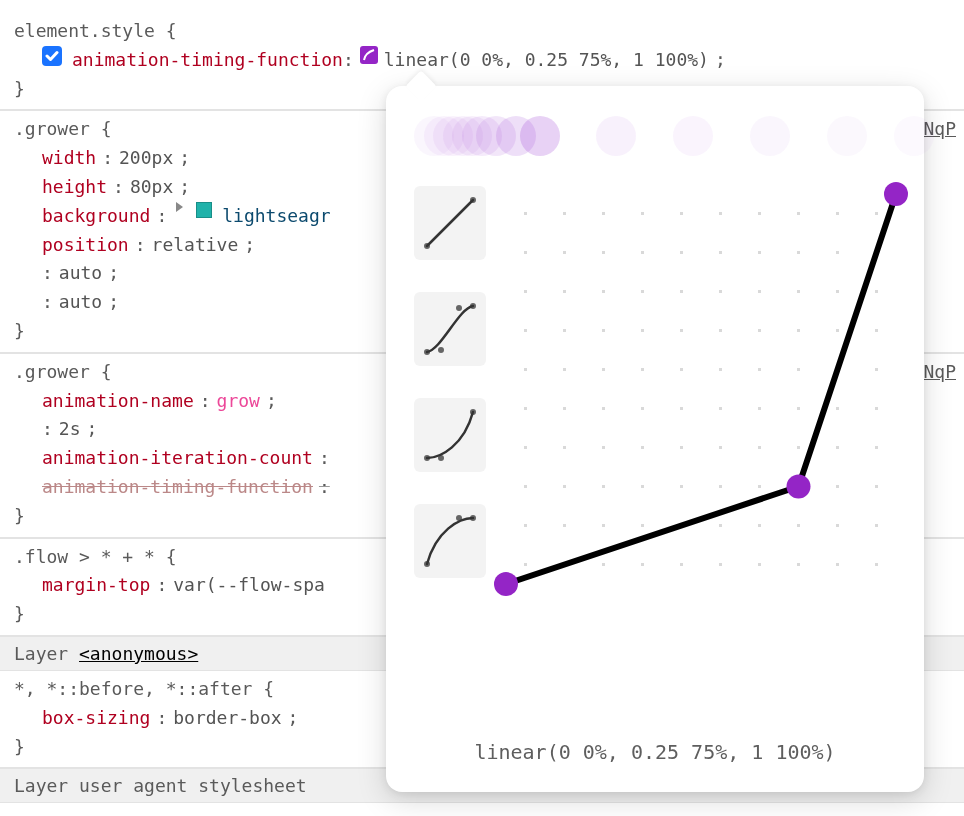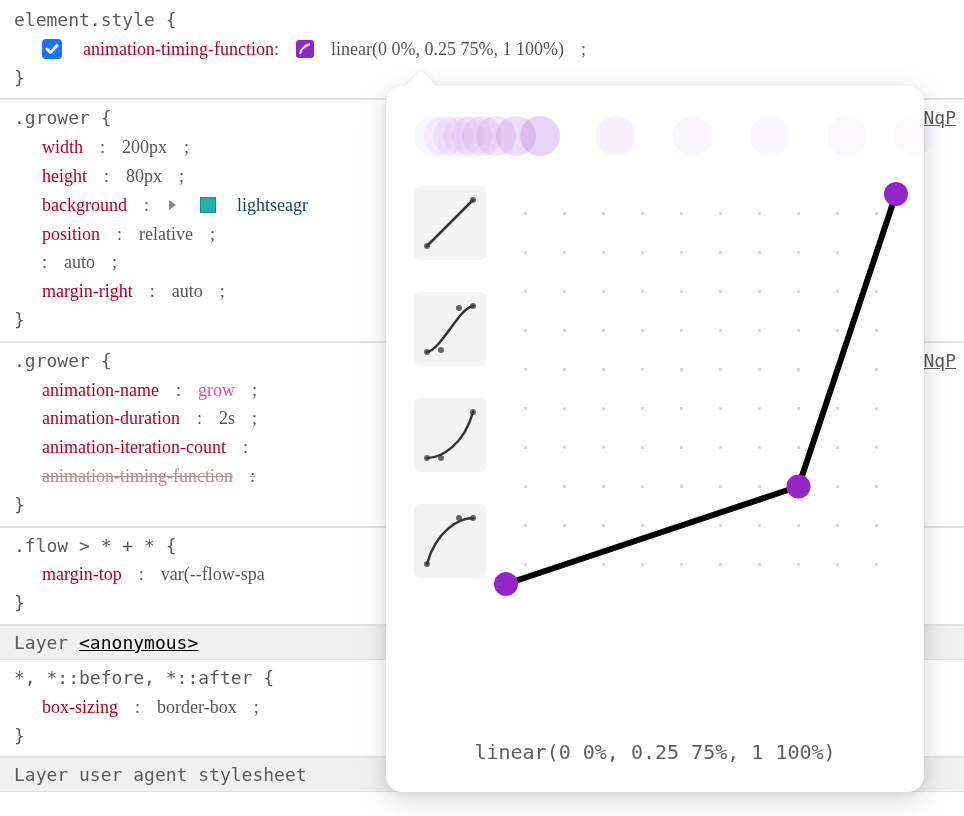--- a/index.html
+++ b/index.html
@@ -18,27 +18,27 @@
     position: absolute;
     left: 0; top: 0;
     width: 964px;
   }
   .rule-block {
     border-top: 1px solid #e3e3e3;
     border-bottom: 1px solid #e3e3e3;
     padding: 4px 14px 6px 14px;
     line-height: 1.6;
   }
-  .rule-block.first { border-top: none; padding-top: 6px; }
+  .rule-block.first { border-top: none; padding-top: 17px; }
   .selector { color: #5a5a5a; }
   .brace   { color: #5a5a5a; }
   .prop    { color: #b00020; }
   .val     { color: #545454; }
   .val-blue { color: #ec4899; }
-  .indent  { padding-left: 28px; display: flex; align-items: center; gap: 17px; flex-wrap: wrap; font-family: Liberation Serif, serif; }
+  .indent  { padding-left: 28px; display: flex; gap: 6px; flex-wrap: wrap; }
   .checkbox {
     width: 20px; height: 20px; background: #1a73ff;
     border-radius: 4px; display: inline-flex;
     align-items: center; justify-content: center;
     flex-shrink: 0;
     margin-right: 4px;
   }
   .checkbox svg { width: 14px; height: 14px; stroke: #fff; stroke-width: 3; fill: none; stroke-linecap: round; stroke-linejoin: round; }
   .ease-swatch {
     width: 18px; height: 18px; background: #9425c6; border-radius: 3px;
@@ -177,39 +177,37 @@
         <span class="brace">:</span> 
         <span class="val">relative</span>
         <span class="brace">;</span>
       </div>
     <div class="indent">
         <span class="brace">:</span> 
         <span class="val">auto</span>
         <span class="brace">;</span>
       </div>
     <div class="indent">
-        <span class="prop">margin-right</span>
         <span class="brace">:</span> 
         <span class="val">auto</span>
         <span class="brace">;</span>
       </div>
     <div><span class="brace">}</span></div>
   </div>
 
   <div class="rule-block" style="position:relative;">
     <span class="src-link">NqP</span>
     <div><span class="selector">.grower</span> <span class="brace">{</span></div>
     <div class="indent">
         <span class="prop">animation-name</span>
         <span class="brace">:</span> 
         <span class="val-blue">grow</span>
         <span class="brace">;</span>
       </div>
     <div class="indent">
-        <span class="prop">animation-duration</span>
         <span class="brace">:</span> 
         <span class="val">2s</span>
         <span class="brace">;</span>
       </div>
     <div class="indent">
         <span class="prop">animation-iteration-count</span>
         <span class="brace">:</span>
       </div>
     <div class="indent struck">
         <span class="prop">animation-timing-function</span>

